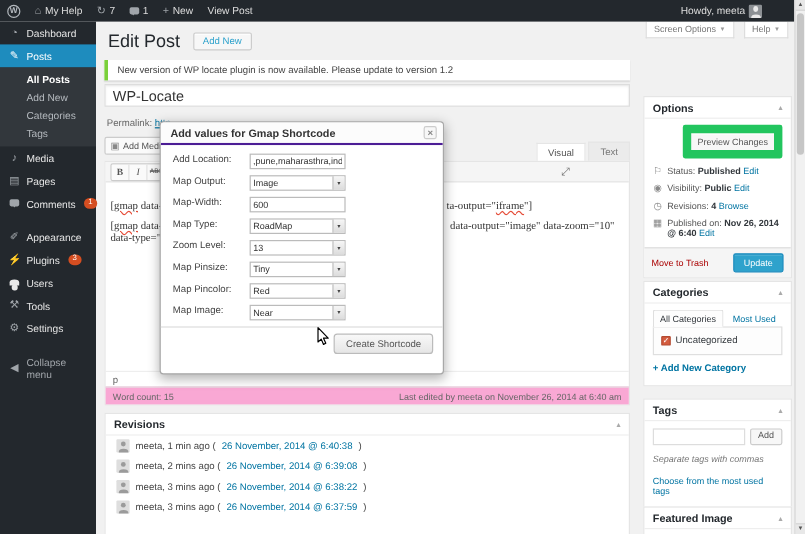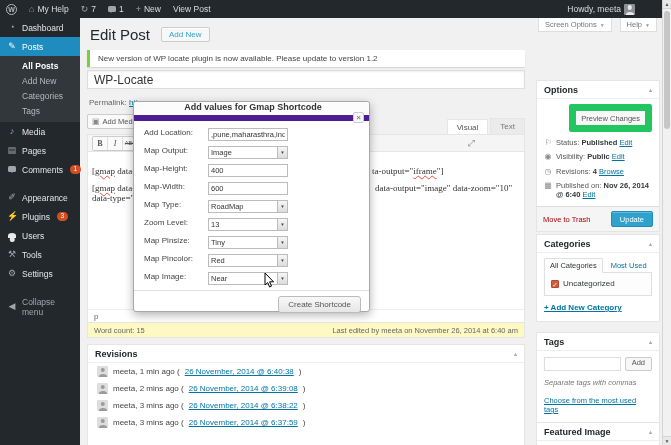--- a/index.html
+++ b/index.html
@@ -73,32 +73,32 @@
     display:flex; align-items:center; justify-content:center; font-size:8px; color:#555; cursor:pointer; }
   .tbtn:last-child { border-right:none; }
   .tb-b { font-weight:bold; font-family:"Liberation Serif",serif; }
   .tb-i { font-style:italic; font-family:"Liberation Serif",serif; }
   .tb-s { font-size:5.5px; text-decoration:line-through; }
   .expand { margin-left:auto; margin-right:45px; color:#777; font-size:9px; cursor:pointer; }
   .content { position:relative; height:157px; font-family:"Liberation Serif",serif; font-size:9px; color:#333; cursor:text; }
   .frag { position:absolute; white-space:pre; }
   .sq { text-decoration:underline; text-decoration-style:wavy; text-decoration-color:#e54e3a; text-decoration-thickness:1px; }
   .pathbar { border-top:1px solid #eee; font-size:8px; color:#666; padding:1.5px 6px; height:13px; }
-  .infobar { height:15px; background:#fef9c3; border-top:1px solid #e5e5e5; display:flex;
+  .infobar { height:15px; background:#f9a8d4; border-top:1px solid #e5e5e5; display:flex;
     justify-content:space-between; align-items:center; padding:0 6px; font-size:7.5px; color:#666; }
 
   .boxhead { display:flex; justify-content:space-between; align-items:center; padding:3.5px 7px;
     border-bottom:1px solid #eee; font-size:9px; font-weight:bold; color:#23282d; }
   .toggle { color:#aaa; font-size:6px; cursor:pointer; }
 
   #revisions { position:absolute; left:7px; top:326px; width:438px; height:130px; background:#fff; border:1px solid #e5e5e5; }
   .rev-row { display:flex; align-items:center; gap:5px; padding:3px 9px; font-size:8px; color:#444; }
   .rev-av { background:#dedede; }
   .rev-av::before, .rev-av::after { background:#9b9b9b; }
-  .bluelink { color:#0074a2; text-decoration:underline; cursor:pointer; }
+  .bluelink { color:#0074a2; cursor:pointer; }
 
   .sidebox { position:absolute; left:456px; width:124px; background:#fff; border:1px solid #e5e5e5; }
   #publish { top:62px; }
   .pbody { padding:5px 7px 7px; font-size:7.5px; color:#555; }
   .pcbtn { display:block; margin-left:auto; width:fit-content; border:7px solid #22c55e; background:#f7f7f7;
     border-radius:2px; font-size:7.5px; color:#555; padding:2.5px 5px; cursor:pointer; box-shadow:inset 0 1px 0 #fff; }
   .prow { display:flex; gap:4px; margin-top:5.5px; }
   .picon { color:#888; font-size:8px; width:8px; flex:none; text-align:center; }
   .ptext b { color:#32373c; }
   .pfoot { background:#f5f5f5; border-top:1px solid #ddd; padding:4px 6px; display:flex; justify-content:space-between; align-items:center; }
@@ -124,22 +124,22 @@
   .taginput { flex:1; height:14px; border:1px solid #ddd; font-size:8px; padding:0 3px; min-width:0; }
   .addbtn { border:1px solid #ccc; background:#f7f7f7; border-radius:2px; font-size:7.5px; color:#555; padding:0 6px; cursor:pointer; }
   .hint { font-style:italic; color:#777; font-size:7.5px; margin-top:7px; }
   .mtags { display:inline-block; margin-top:9px; font-size:7.5px; }
 
   #featured { top:404px; height:50px; }
 
   
   #modal { position:absolute; left:133px; top:101px; width:237px; height:211px; background:#fff;
     border:1px solid #a8a8a8; border-radius:3px; box-shadow:0 3px 10px rgba(0,0,0,.3); z-index:100; }
-  .mhead { height:19px; border-bottom:6px solid #4c1d95; display:flex; align-items:center; padding:0 5px 0 8px;
-    font-size:9px; font-weight:bold; color:#333; background:#fcfcfc; border-radius:3px 3px 0 0;flex-direction:column; }
+  .mhead { height:19px; border-bottom:2px solid #4c1d95; display:flex; align-items:center; padding:0 5px 0 8px;
+    font-size:9px; font-weight:bold; color:#333; background:#fcfcfc; border-radius:3px 3px 0 0; }
   .mclose { margin-left:auto; width:11px; height:11px; border:1px solid #ccc; border-radius:2px;
     display:flex; align-items:center; justify-content:center; font-size:8px; color:#888; background:#f7f7f7; cursor:pointer; }
   .mbody { padding:7px 10px 0; }
   .mrow { display:flex; align-items:flex-start; margin-bottom:5px; }
   .mlabel { width:64px; font-size:8px; color:#444; flex:none; }
   .minput { width:80px; height:13px; border:1px solid #bbb; font-size:7.5px; padding:0 2px; color:#333; }
   .msel { width:80px; height:13px; border:1px solid #bbb; display:flex; align-items:center; background:#fff; cursor:pointer; }
   .stext { flex:1; padding-left:2px; font-size:7.5px; color:#333; }
   .selarr { width:10px; height:100%; border-left:1px solid #bbb; background:linear-gradient(#f6f6f6,#dcdcdc);
     display:flex; align-items:center; justify-content:center; font-size:4.5px; color:#444; }
@@ -429,24 +429,20 @@
         <input class="minput" value=",pune,maharasthra,india" style="">
       </div>
       <div class="mrow">
         <span class="mlabel">Map Output:</span>
         <span class="msel">
             <span class="stext">Image</span>
             <span class="selarr">▼</span>
           </span>
       </div>
       <div class="mrow">
-        <span class="mlabel">Map-Height:</span>
-        <input class="minput" value="400" style="">
-      </div>
-      <div class="mrow">
         <span class="mlabel">Map-Width:</span>
         <input class="minput" value="600" style="">
       </div>
       <div class="mrow">
         <span class="mlabel">Map Type:</span>
         <span class="msel">
             <span class="stext">RoadMap</span>
             <span class="selarr">▼</span>
           </span>
       </div>

